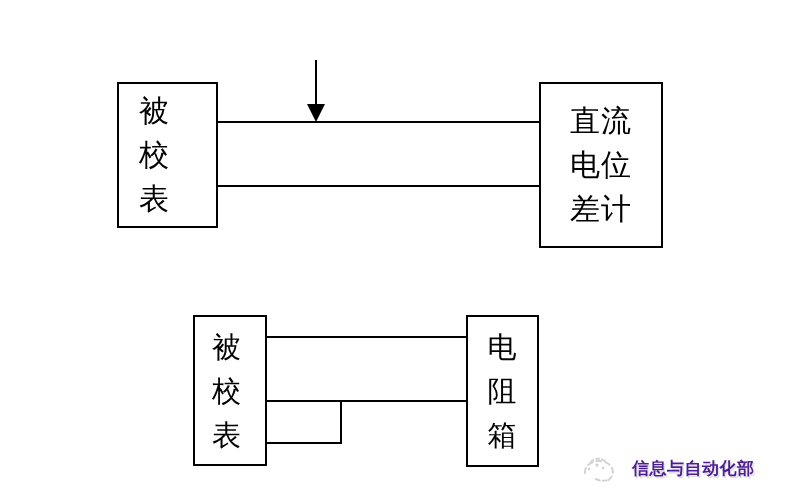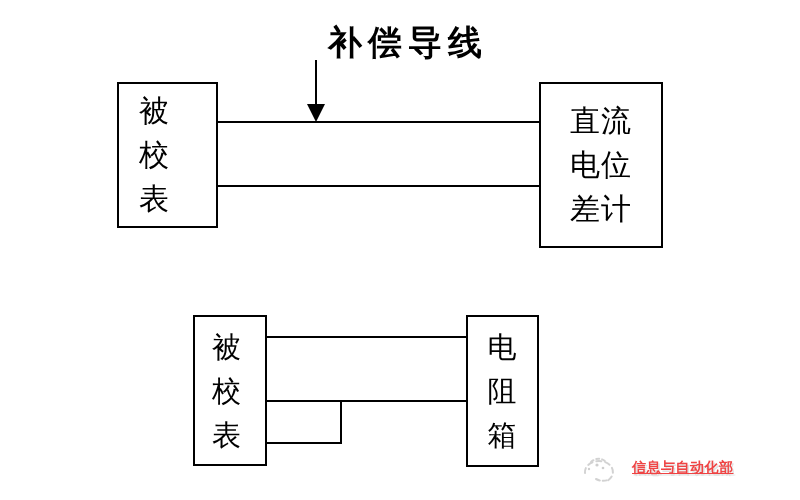--- a/index.html
+++ b/index.html
@@ -43,30 +43,29 @@
   .bw2{left:267px;top:400px;width:199px;height:2px;}
   .bw3v{left:340px;top:400px;width:2px;height:44px;}
   .bw3h{left:267px;top:442px;width:75px;height:2px;}
   
   .watermark{
     position:absolute;left:576px;top:446px;height:44px;
     display:flex;align-items:center;gap:10px;
   }
   .wm-logo{width:46px;height:38px;opacity:.85;}
   .wm-text{
-    font-size:14px;font-weight:bold;letter-spacing:.5px;
-    color:#ef4444;text-shadow:1.5px 1.5px 0 #e2e2e2;white-space:nowrap;text-decoration:underline;
+    font-size:17px;font-weight:bold;letter-spacing:.5px;
+    color:#4c1d95;text-shadow:1.5px 1.5px 0 #e2e2e2;white-space:nowrap;
   }
 </style>
 </head>
 <body>
 
 <div class="canvas">
 
-  <div class="anno-label">补偿导线</div>
   <div class="arrow-line"></div>
   <div class="arrow-head"></div>
 
   <div class="box box-t-left">
     <div class="boxtext">被
 校
 表</div>
   </div>
   <div class="box box-t-right">
     <div class="boxtext">直流

